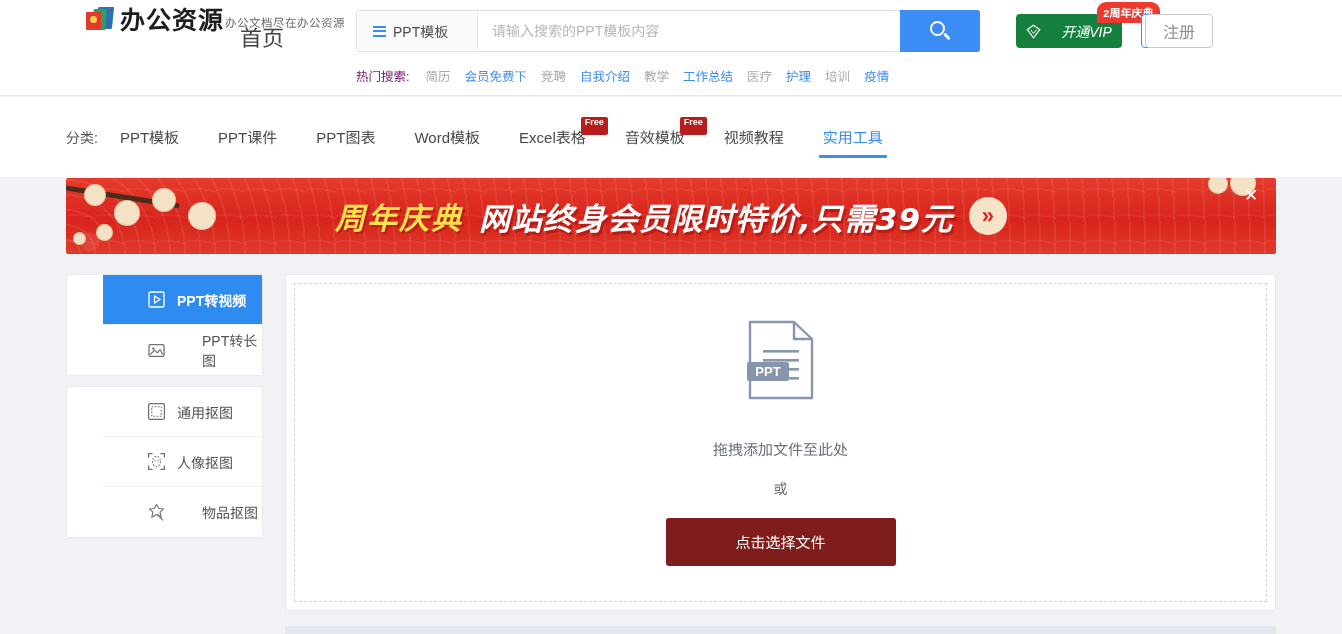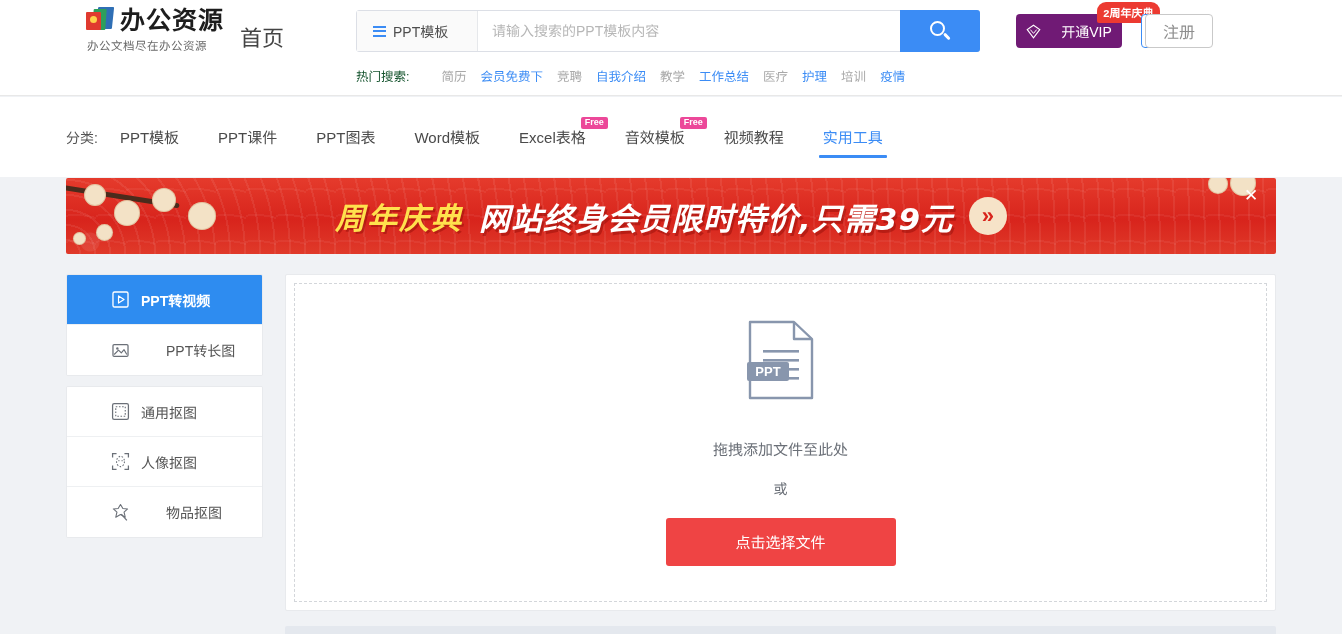--- a/index.html
+++ b/index.html
@@ -15,21 +15,21 @@
 
   
   .header {
     position: relative;
     width: 1342px; height: 96px;
     background: #ffffff;
     border-bottom: 1px solid #e8e8e8;
   }
   .logo-wrap {
     position: absolute; left: 86px; top: 7px;
-    display: flex; flex-direction: column; align-items: flex-start;
+    display: flex; flex-direction: row; align-items: center;
   }
   .logo-row { display: flex; align-items: center; gap: 6px; }
   .logo-mark {
     width: 28px; height: 26px; position: relative; flex: none;
   }
   .logo-mark .bk-blue {
     position: absolute; left: 11px; top: 0px;
     width: 16px; height: 22px; background: #2f6fb5;
     transform: skewX(-6deg); border-radius: 1px;
   }
@@ -101,32 +101,33 @@
     position:absolute; left:13px; top:14px; width: 8px; height: 2.6px;
     background:#fff; transform: rotate(45deg); border-radius: 2px;
   }
 
   
   .hot {
     position: absolute; left: 356px; top: 66px;
     display: flex; align-items: center; gap: 14px;
     font-size: 12.5px;
   }
-  .hot .hot-label { color: #14532d; margin-right: 18px; }
+  .hot .hot-label { color: #701a75; margin-right: 2px; }
   .hot a { text-decoration: none; cursor: pointer; }
   .hot .c-blue { color: #3b8cf5; }
   .hot .c-gray { color: #a9a9a9; }
 
   
   .vip-btn {
     position: absolute; left: 1016px; top: 14px;
-    width: 106px; height: 34px; background: #701a75;
+    width: 106px; height: 34px; background: #15803d;
     border-radius: 4px; color: #fff; font-size: 14px;
     display: flex; align-items: center; justify-content: center; gap: 20px;
     cursor: pointer;
+    font-style: italic;
   }
   .vip-badge {
     position: absolute; left: 1097px; top: 2px;
     background: #ec3a31; color: #fff;
     font-size: 11px; padding: 2px 6px 3px; border-radius: 9px 9px 9px 2px;
     white-space: nowrap; font-weight: bold; font-family: Liberation Mono, monospace;
   }
   .diamond-icon { width: 15px; height: 15px; }
   .auth-btn {
     position: absolute; top: 14px;
@@ -152,22 +153,22 @@
     position: relative; font-size: 15px; color: #4a4a4a;
     margin-right: 39px; cursor: pointer; line-height: 55px;
   }
   .cat-item.active { color: #3b8cf5; }
   .cat-item.active::after {
     content: ""; position: absolute; left: -4px; right: -4px; bottom: 7px;
     height: 3px; background: #3b8cf5; border-radius: 1px;
   }
   .free-badge {
     position: absolute; right: -22px; top: 7px;
-    background: #ec4899; color: #fff; font-size: 9px;
-    font-weight: bold; padding: 1px 4px 2px; border-radius: 2px;
+    background: #b91c1c; color: #fff; font-size: 9px;
+    font-weight: bold; padding: 1px 4px 8px; border-radius: 2px;
     line-height: 1;
     margin-left: 40px;
   }
 
   
   .banner {
     position: absolute; left: 66px; top: 178px;
     width: 1210px; height: 76px;
     border-radius: 2px; overflow: hidden;
     background:
@@ -226,20 +227,21 @@
   .sidebar { position: absolute; left: 66px; top: 274px; width: 197px; }
   .side-group {
     background: #fff; border: 1px solid #e8eaed;
     border-radius: 2px; overflow: hidden; margin-bottom: 10px;
   }
   .side-item {
     height: 50px; display: flex; align-items: center; gap: 11px;
     padding-left: 44px; font-size: 14px; color: #555;
     border-bottom: 1px solid #eef0f2; cursor: pointer;
     background: #fff;
+    margin-left: 36px;
   }
   .side-item:last-child { border-bottom: none; gap: 36px; }
   .side-item.active { background: #2e8cf0; color: #fff; font-weight: bold; }
   .side-ico { width: 19px; height: 19px; flex: none; }
 
   .panel {
     position: absolute; left: 285px; top: 274px;
     width: 991px; height: 337px;
     background: #fff; border: 1px solid #e8eaed; border-radius: 2px;
   }
@@ -247,21 +249,21 @@
     position: absolute; left: 8px; top: 8px;
     width: 973px; height: 319px;
     border: 1px dashed #d3d6da;
     display: flex; flex-direction: column; align-items: center;
     justify-content: center;
   }
   .ppt-icon { width: 68px; height: 96px; position: relative; margin-bottom: 22px; }
   .dz-text { font-size: 15px; color: #6a6f77; }
   .dz-or { font-size: 14px; color: #6a6f77; margin: 19px 0 20px; }
   .dz-btn {
-    width: 230px; height: 48px; background: #ef4444; color: #fff;
+    width: 230px; height: 48px; background: #7f1d1d; color: #fff;
     border: none; border-radius: 3px; font-size: 15px; cursor: pointer;
     font-family: "Liberation Sans", "DejaVu Sans", sans-serif;
   }
 
   .bottom-panel {
     position: absolute; left: 285px; top: 626px;
     width: 991px; height: 20px;
     background: #e4e8ee; border-radius: 2px 2px 0 0;
   }
 </style>

